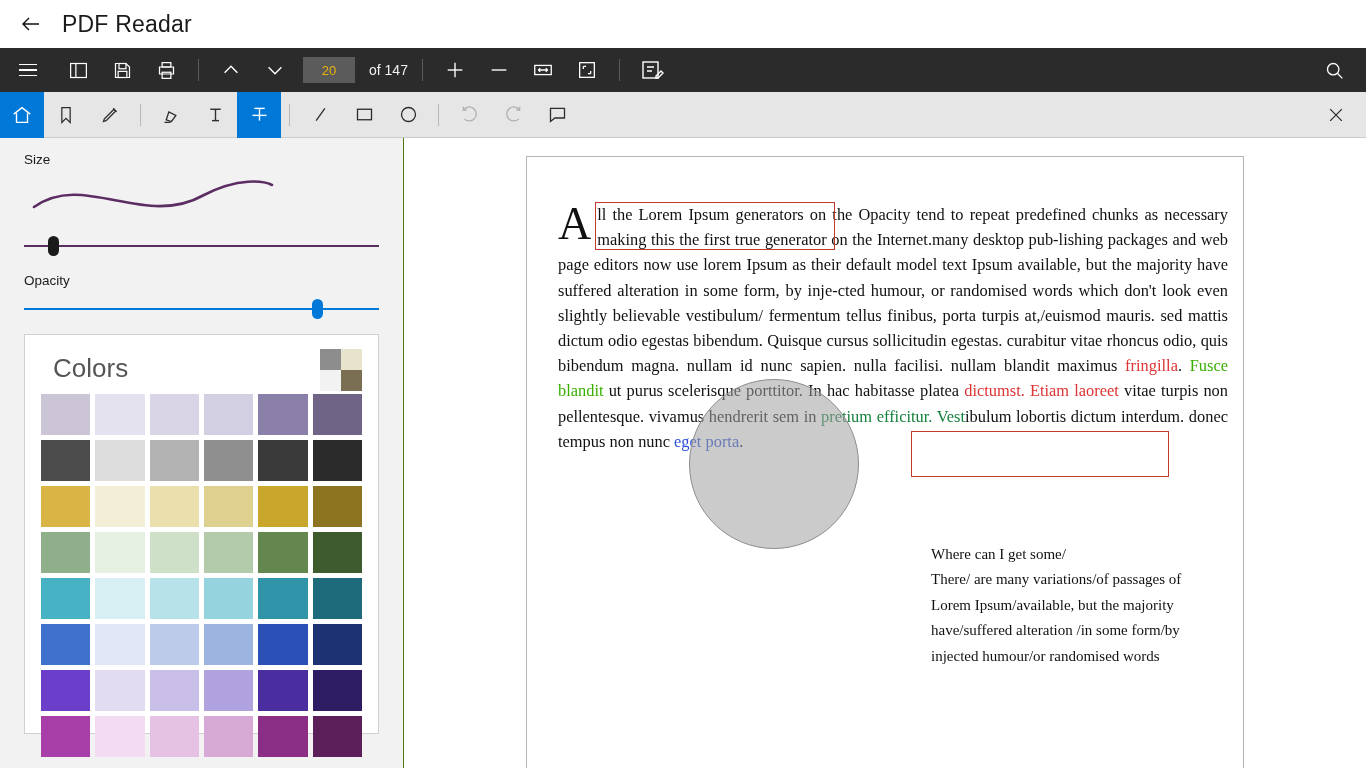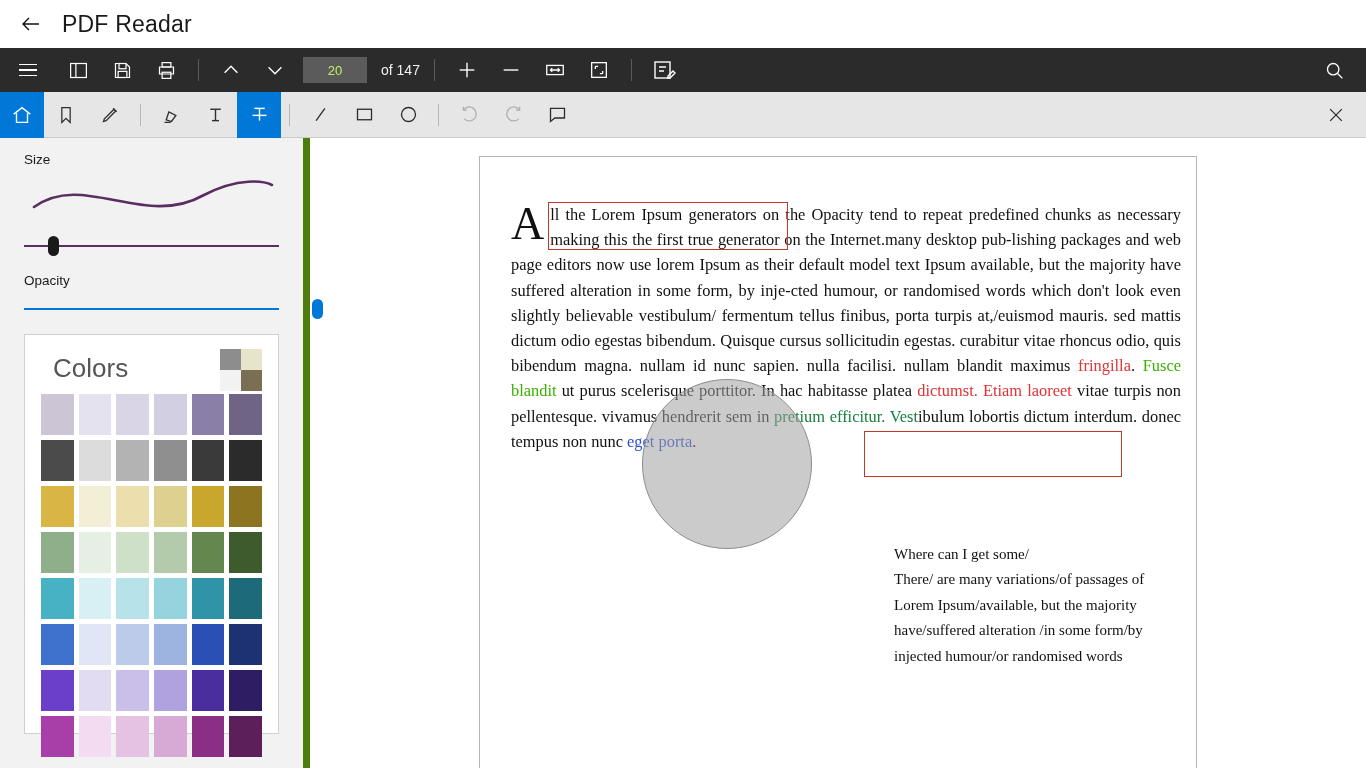--- a/index.html
+++ b/index.html
@@ -51,24 +51,24 @@
   }
   .cmd-btn {
     width: 44px; height: 44px;
     display: flex; align-items: center; justify-content: center;
     color: #ffffff;
   }
   .cmd-sep {
     width: 1px; height: 22px; background: #5a5a5a; margin: 0 10px;
   }
   .page-input {
-    width: 64px; height: 26px;
+    width: 52px; height: 26px;
     background: #5b5b5b;
     border: none;
-    color: #bef264;
+    color: #eab308;
     text-align: center;
     font-size: 13px;
     font-family: "Liberation Sans", sans-serif;
     margin-left: 6px;
   }
   .page-total {
     font-size: 14px;
     color: #f0f0f0;
     margin-left: 14px;
     margin-right: 4px;
@@ -111,23 +111,23 @@
 
   
   .body-area {
     height: 630px;
     display: flex;
     background: #ffffff;
   }
 
   
   .panel {
-    width: 310px;
+    width: 404px;
     background: #f2f2f2;
-    border-right: 7px solid #4d7c0f;
+    border-right: 1px solid #4d7c0f;
     padding: 0 24px;
     position: relative;
   }
   .panel-label {
     font-size: 13.5px;
     color: #1a1a1a;
     margin-top: 14px;
   }
   .stroke-preview { height: 56px; margin-top: 2px; }
   .slider-wrap { position: relative; height: 26px; margin-top: 8px; }
@@ -223,21 +223,21 @@
   .circle-stamp {
     position: absolute;
     left: 162px; top: 222px;
     width: 170px; height: 170px;
     border-radius: 50%;
     background: rgba(160,160,160,0.55);
     border: 1.6px solid #8d8d8d;
   }
   .note-block {
     position: absolute;
-    left: 414px; top: 385px;
+    left: 404px; top: 385px;
     width: 310px;
     font-family: "Liberation Serif", serif;
     font-size: 15px;
     line-height: 25.4px;
     color: #111111;
   }
 </style>
 </head>
 <body>
 

